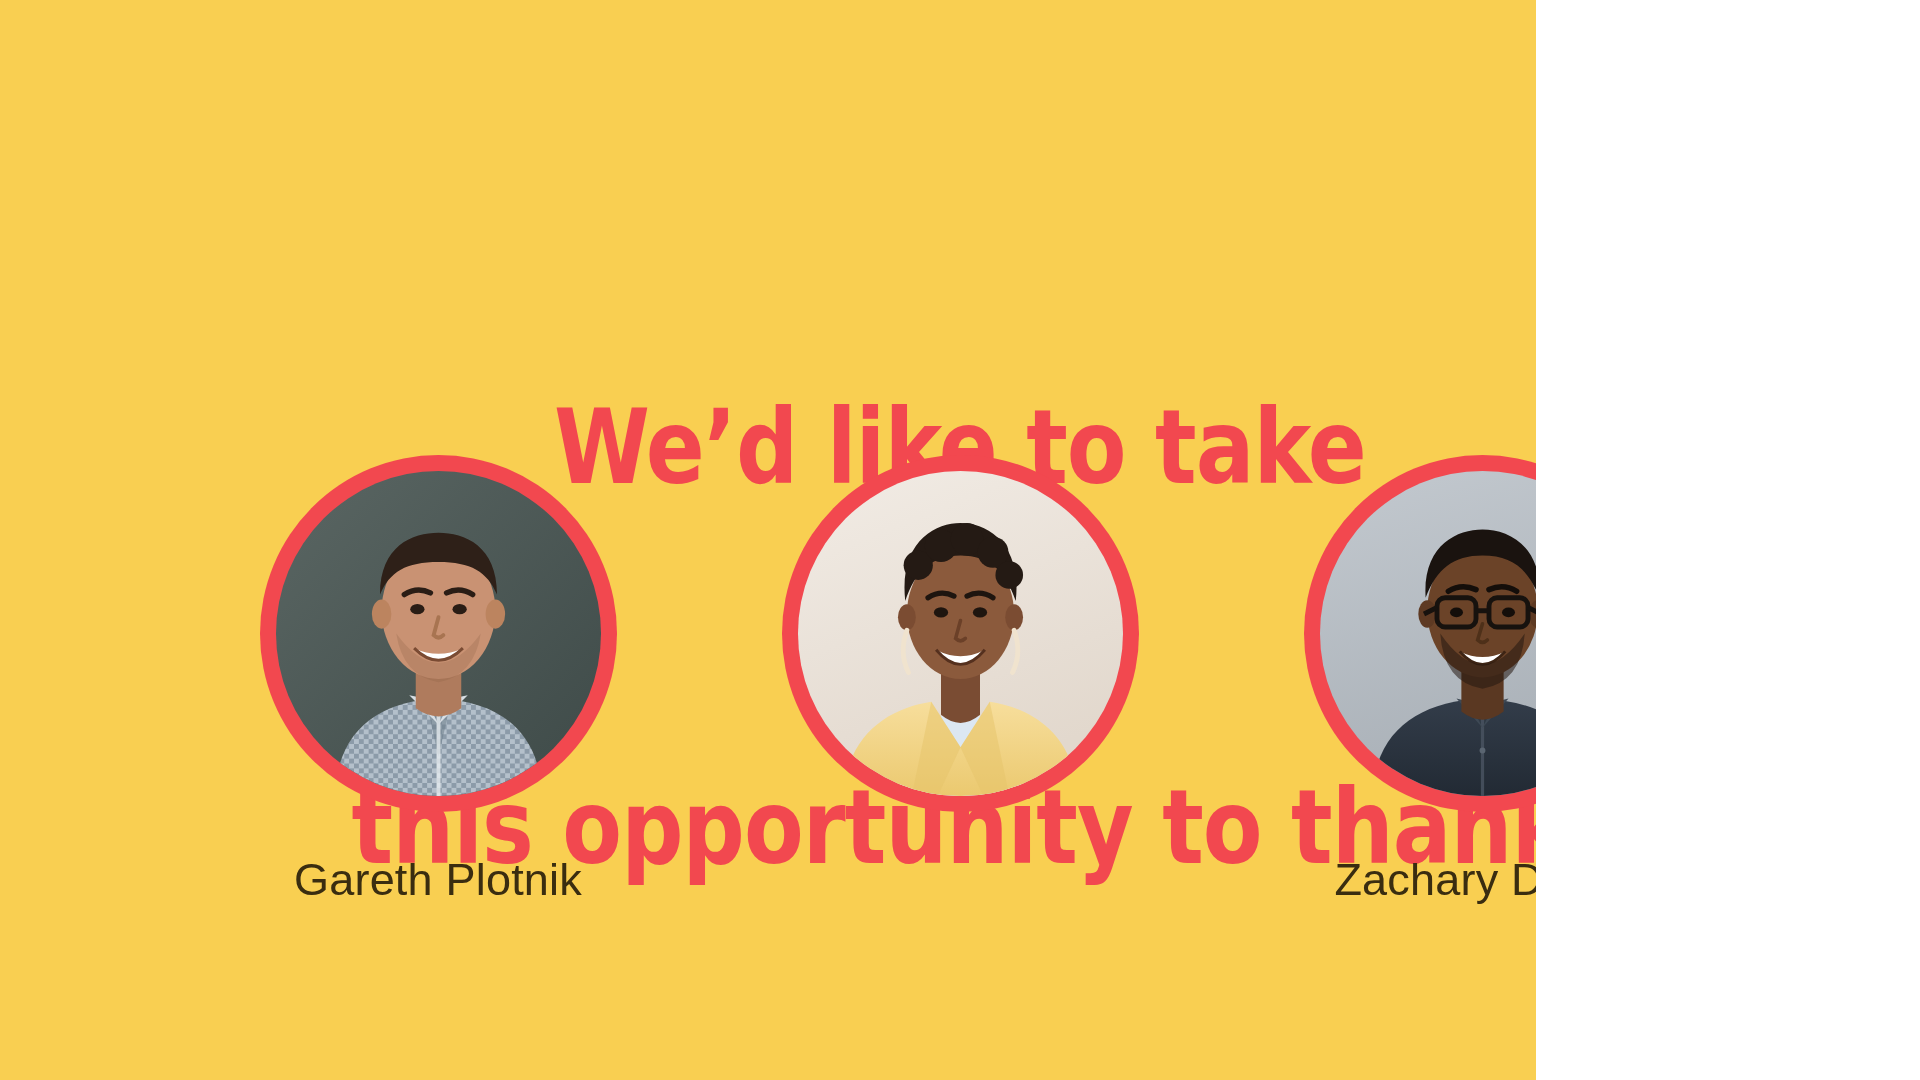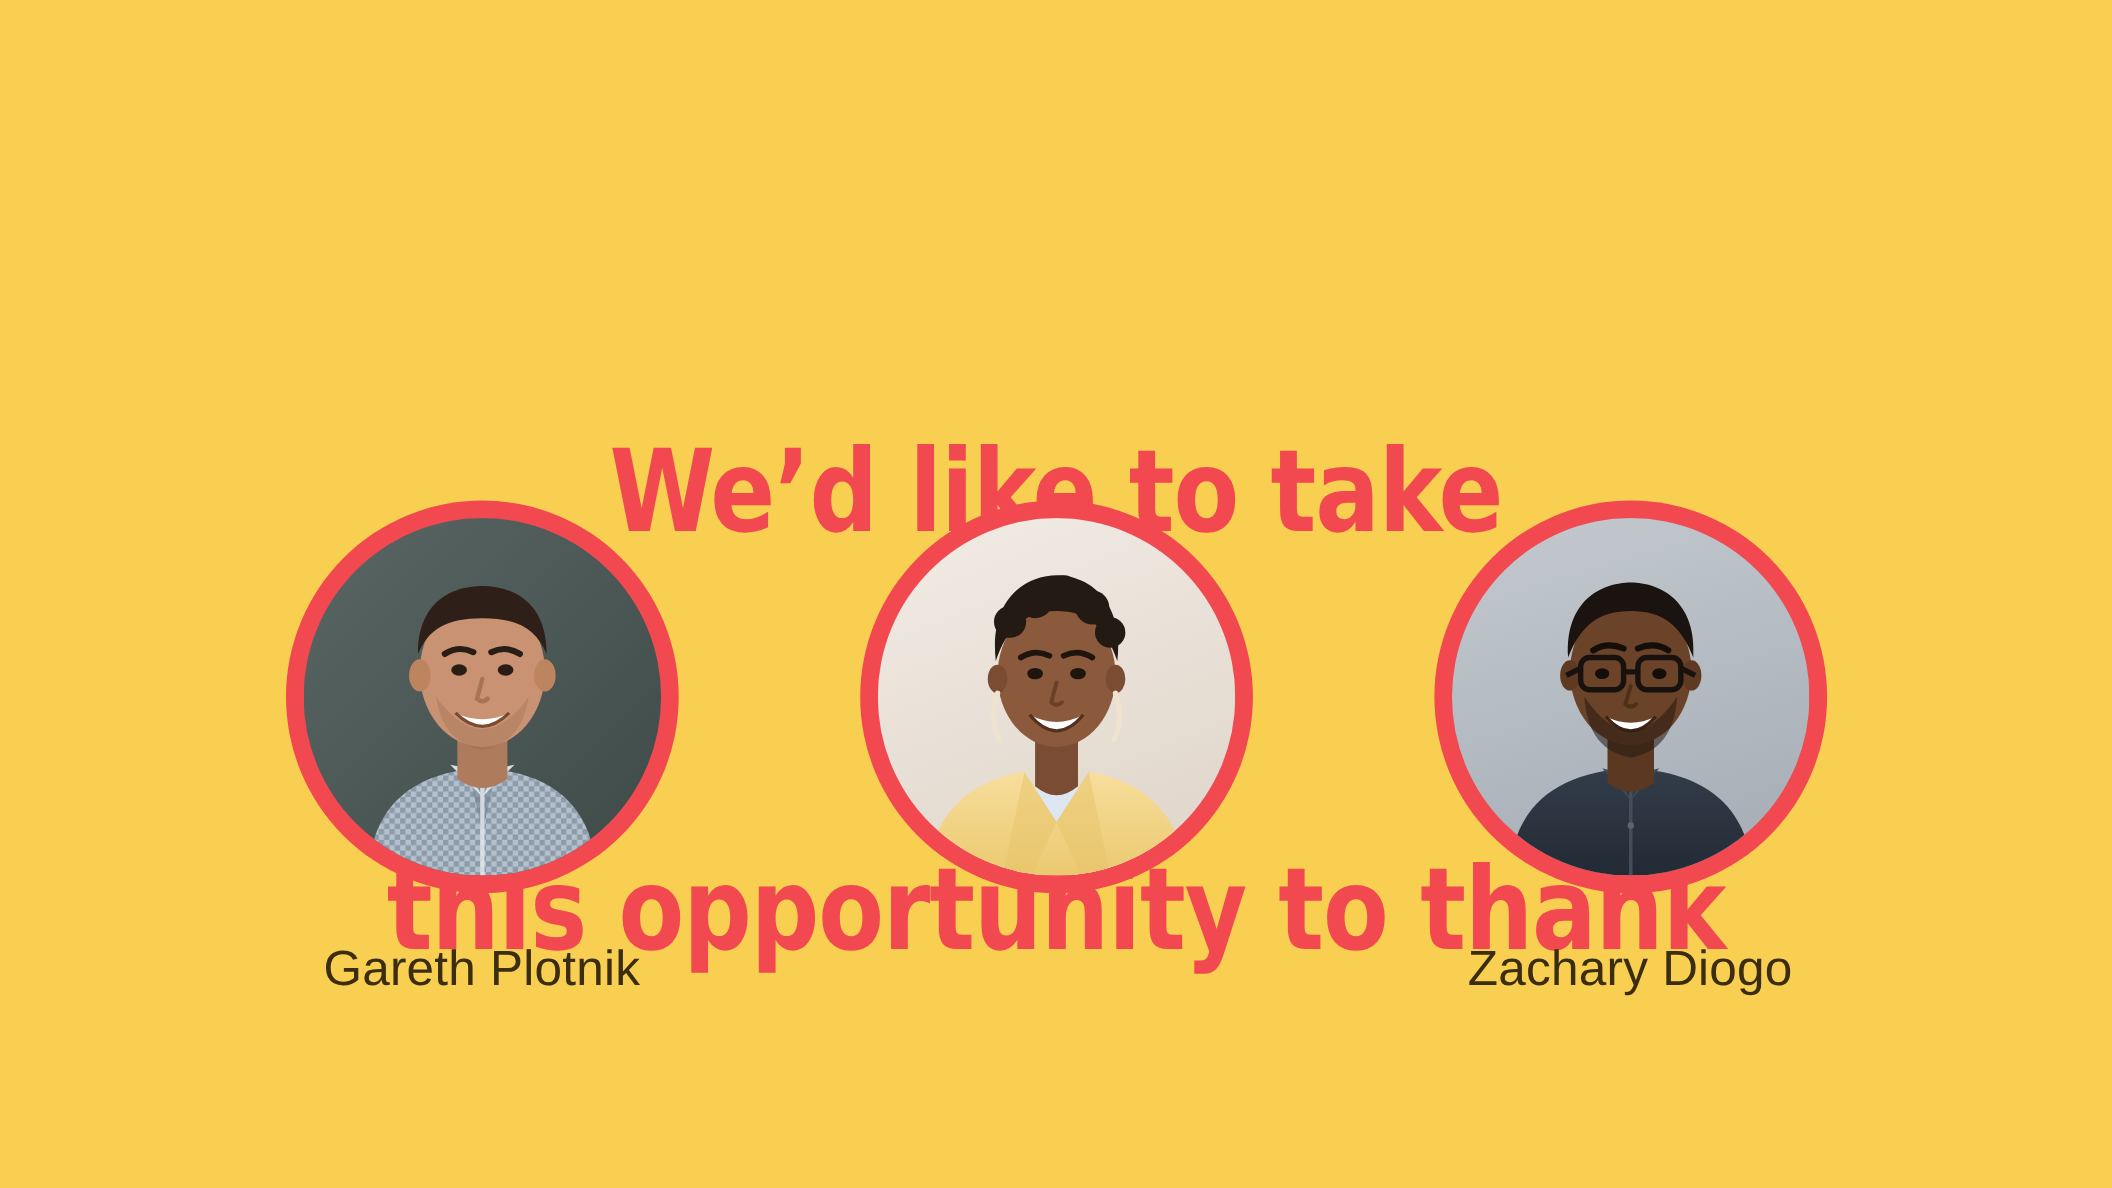--- a/index.html
+++ b/index.html
@@ -7,21 +7,21 @@
     padding: 0;
   }
   body {
     width: 1920px;
     height: 1080px;
     overflow: hidden;
     font-family: "Liberation Sans", sans-serif;
   }
   #slide {
     position: relative;
-    width: 1920px;
+    width: 1536px;
     height: 1080px;
     background: #F9CF51;
     overflow: hidden;
   }
 
   
   #headline {
     position: absolute;
     top: 130px;
     left: 0;

